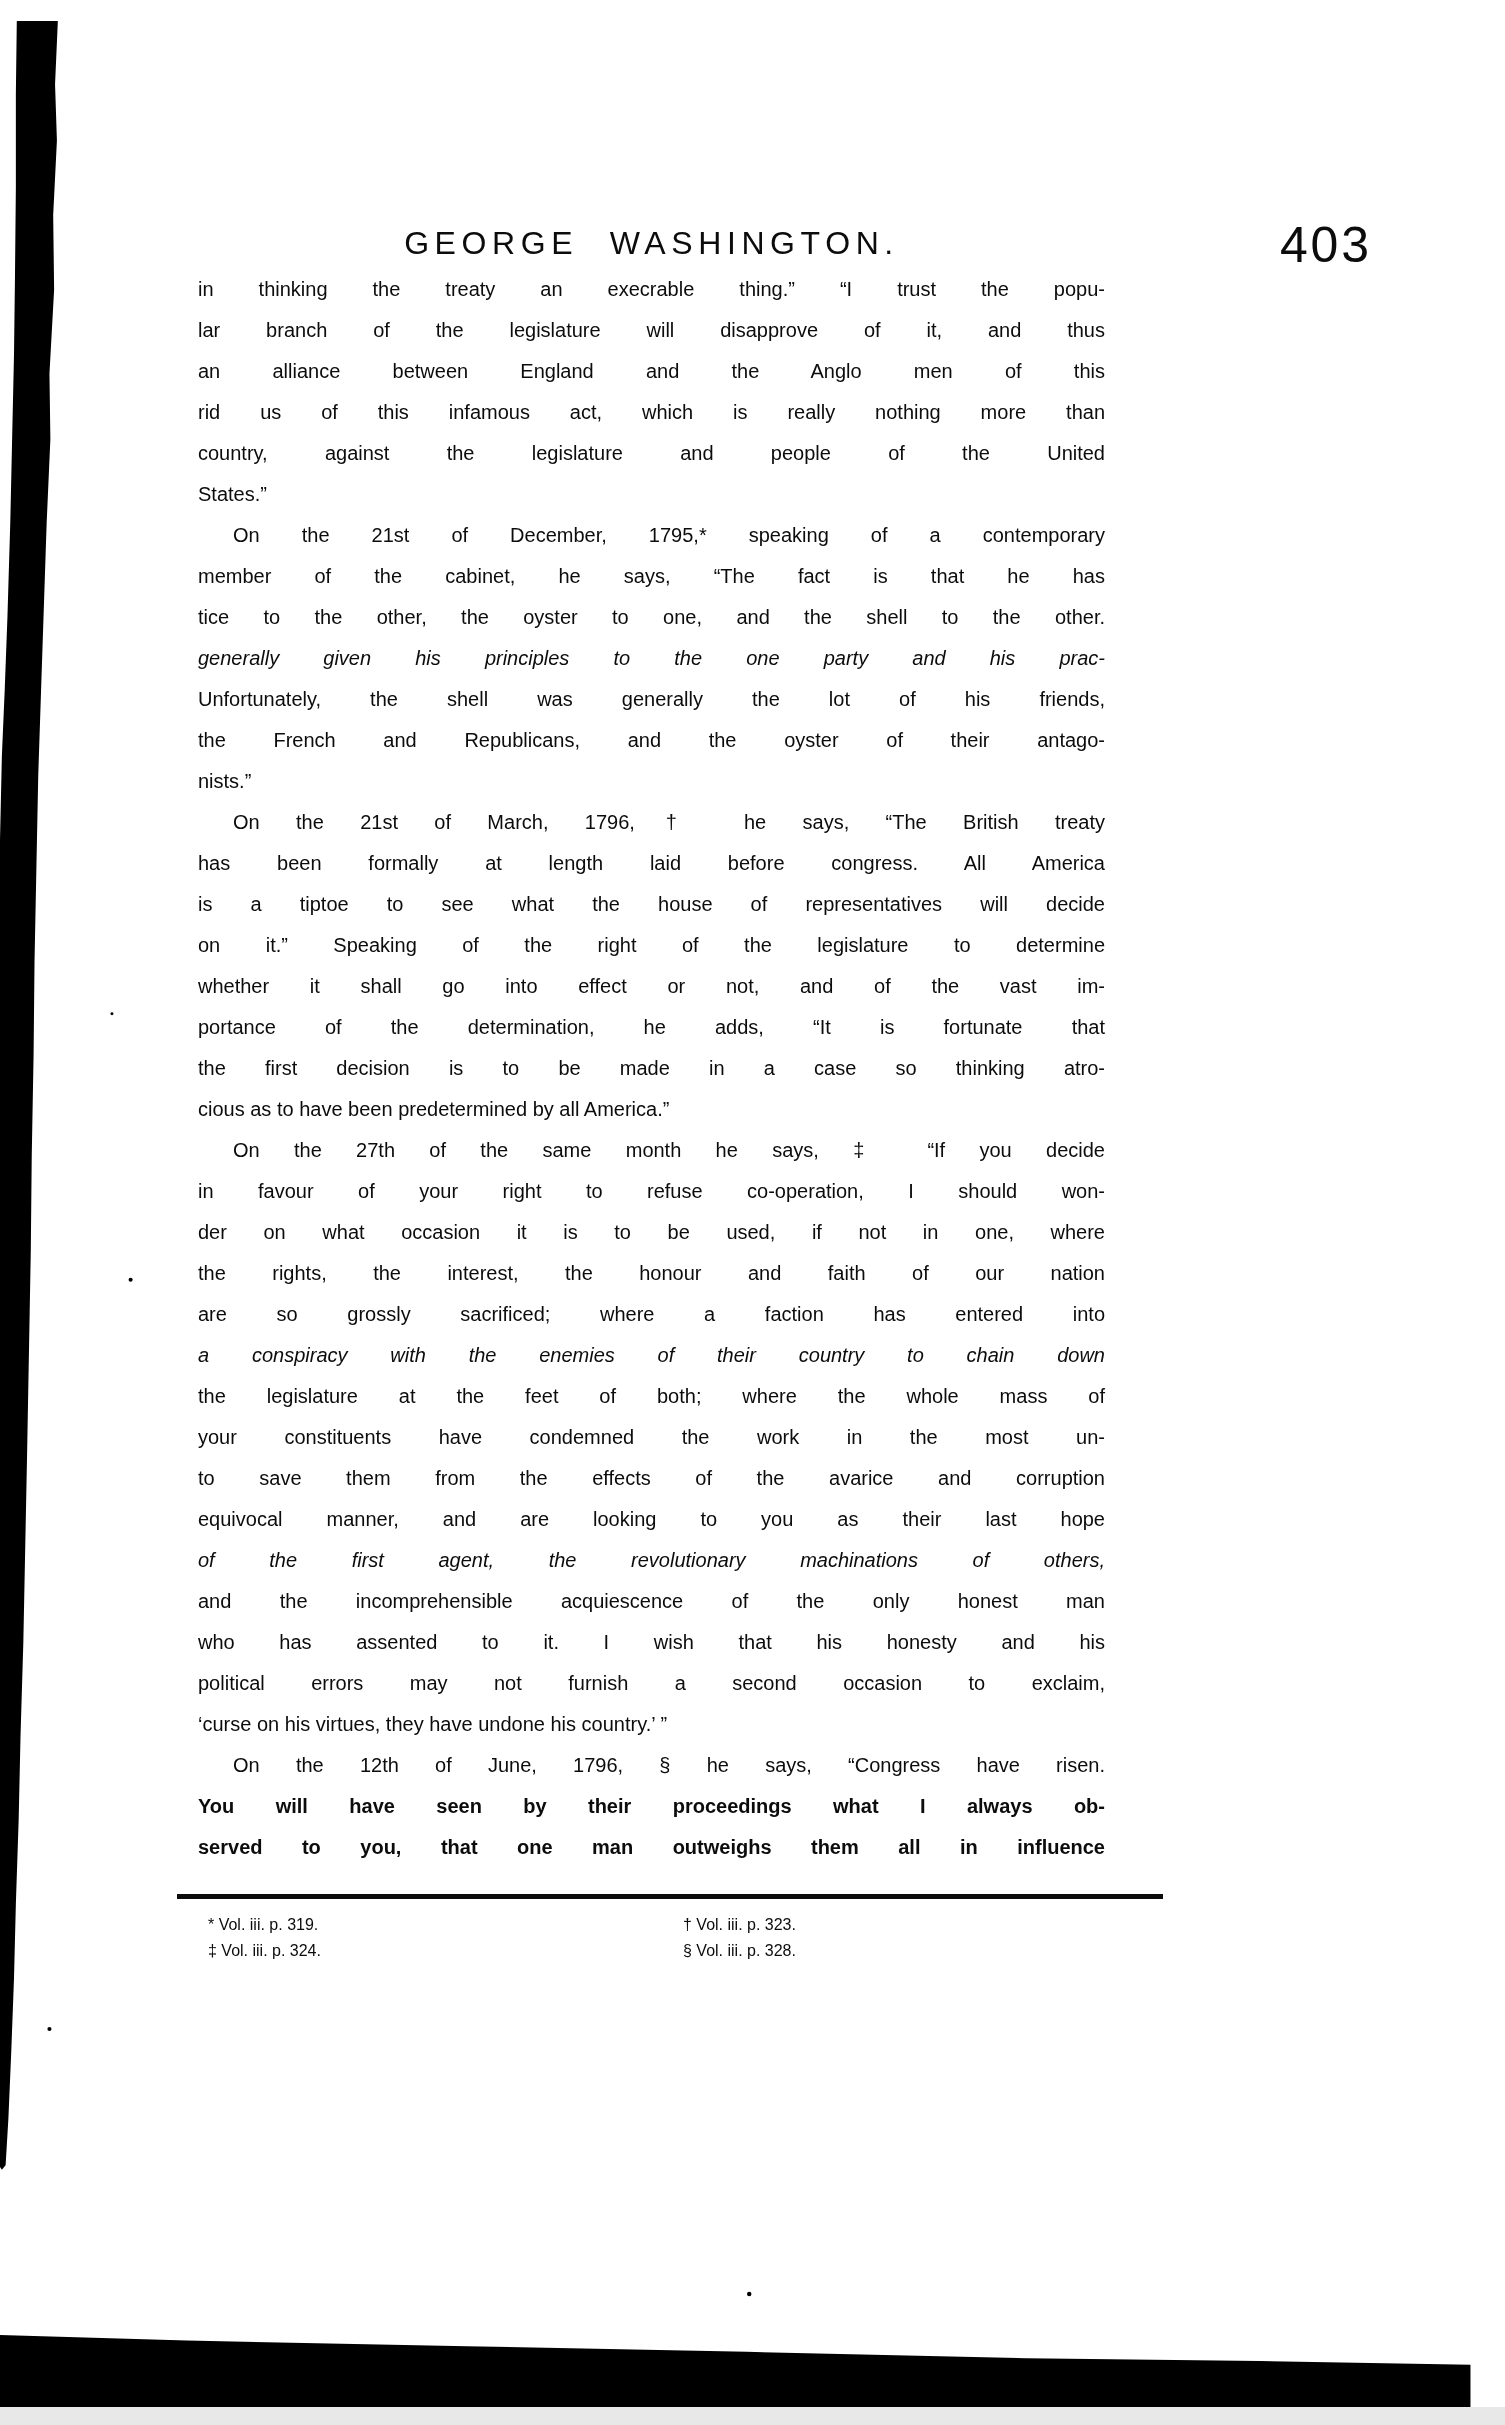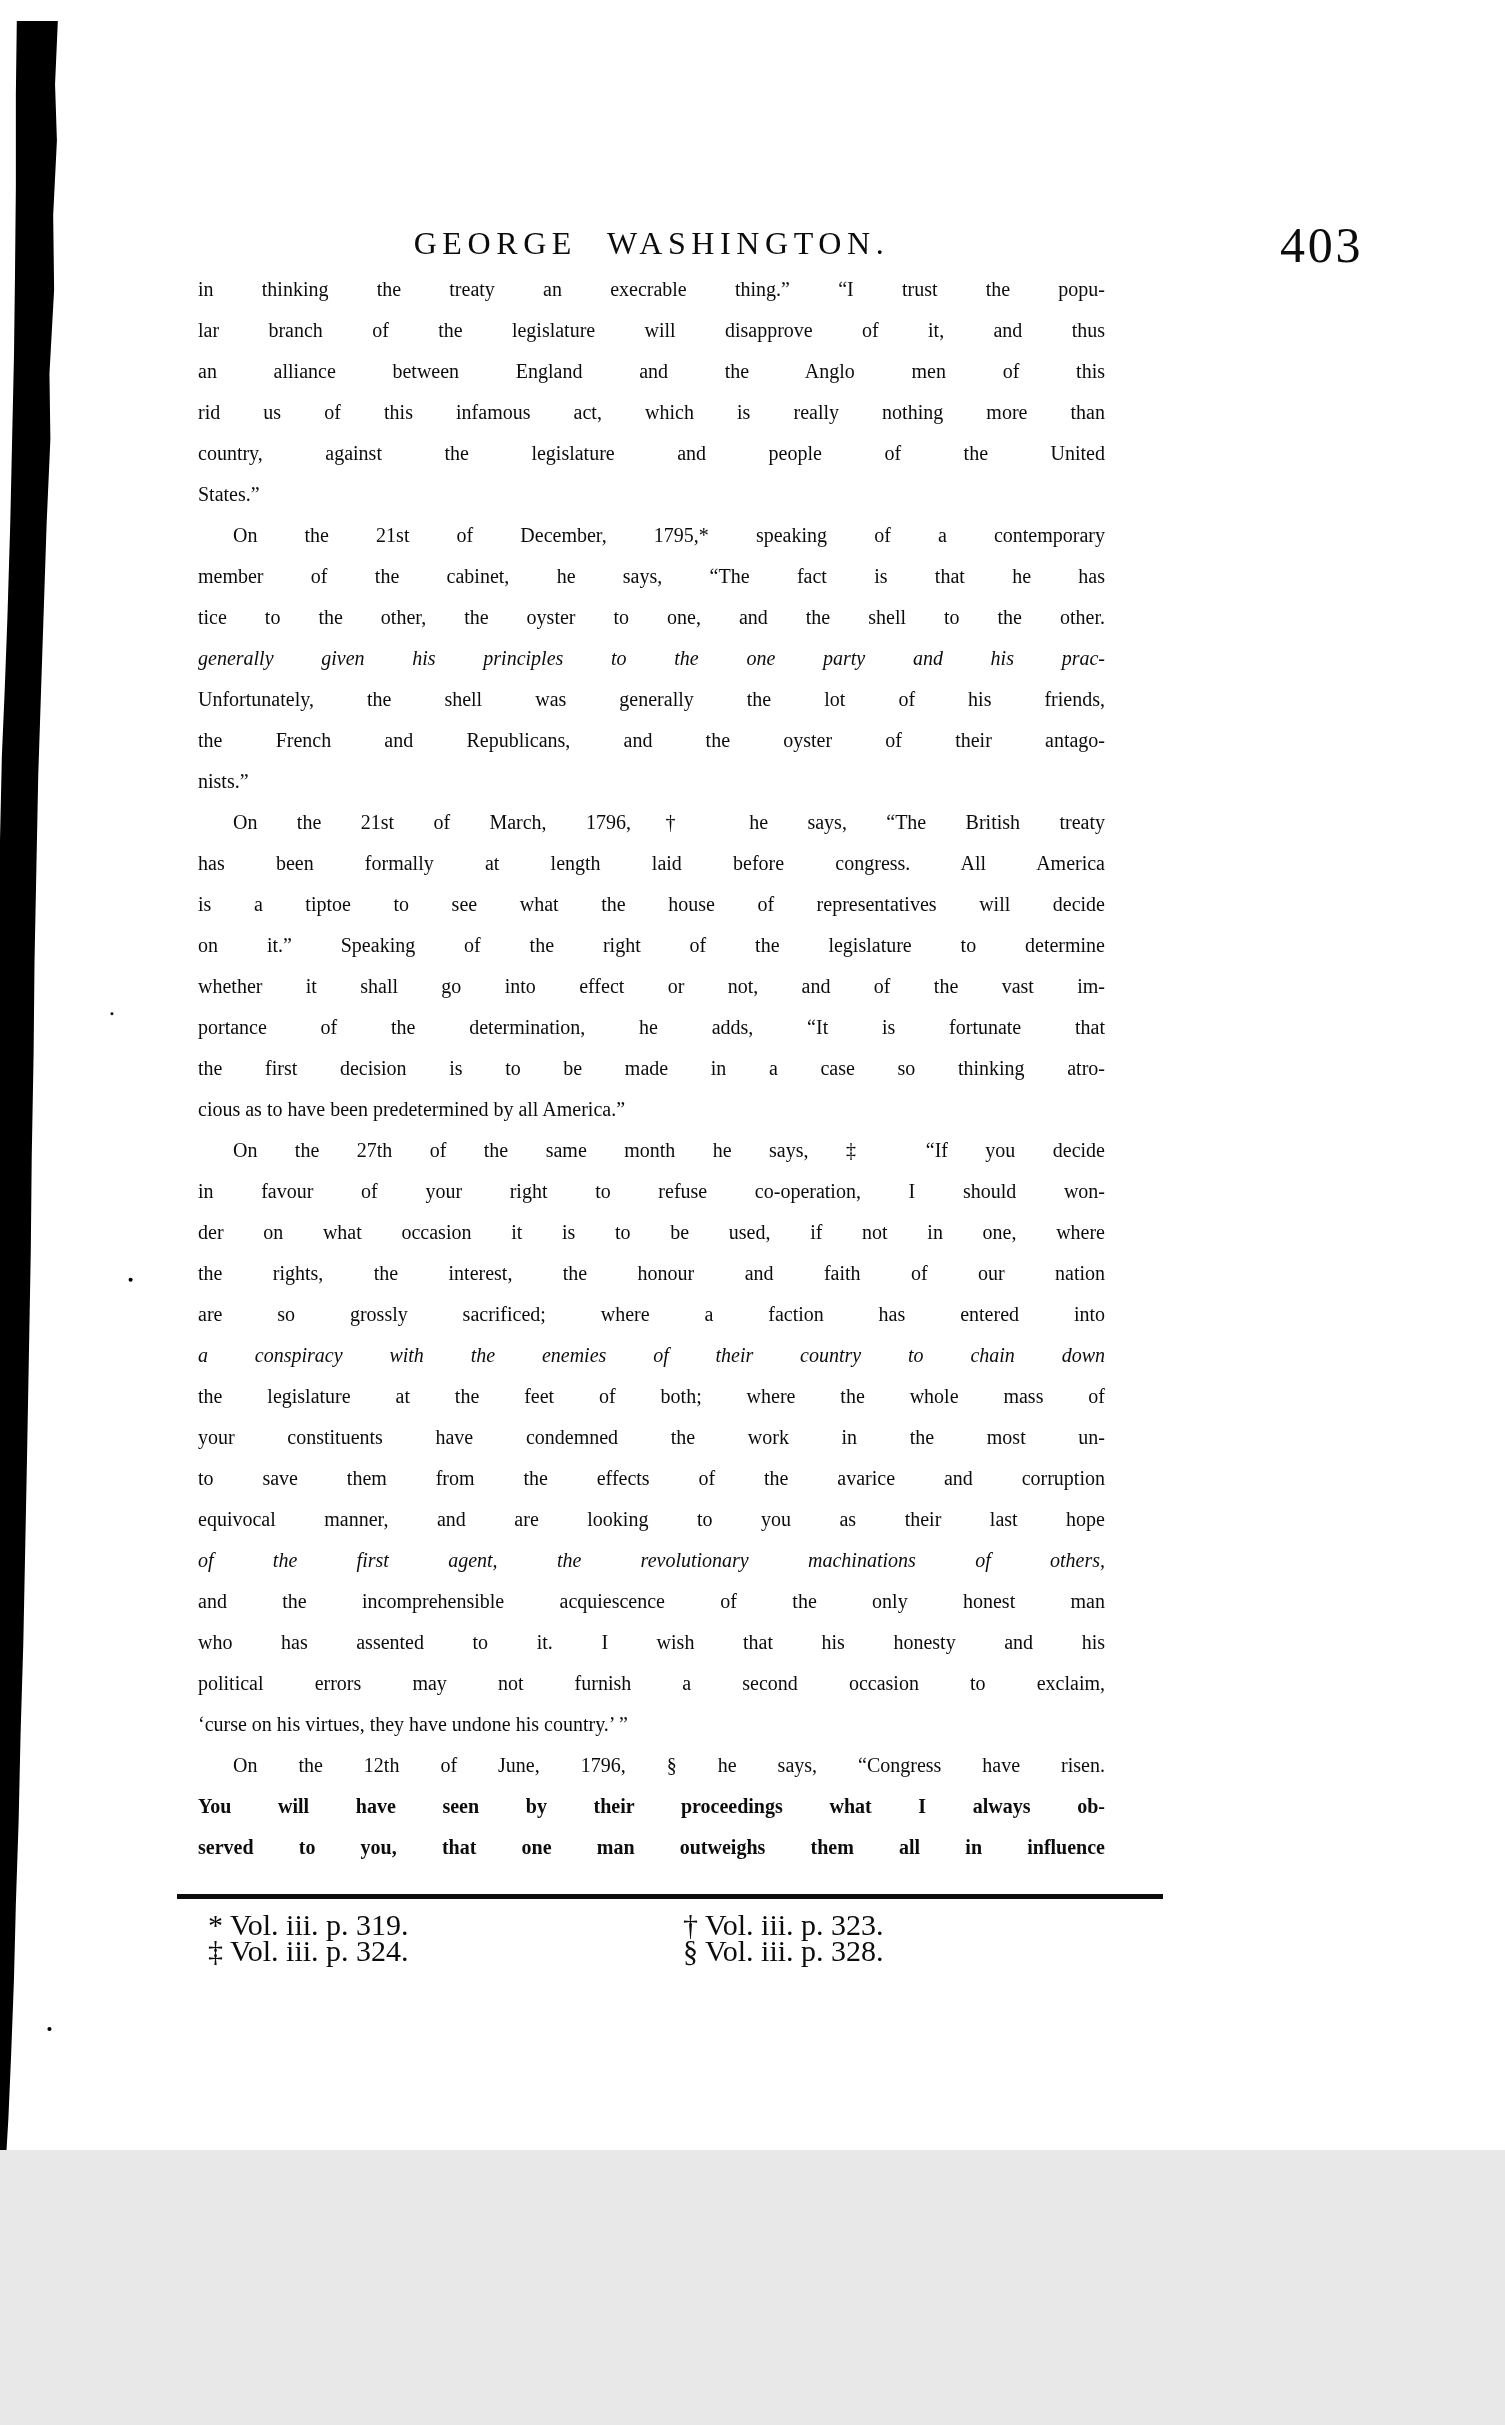--- a/index.html
+++ b/index.html
@@ -1,22 +1,22 @@
 <!DOCTYPE html>
 <html style="font-size:15px"><head>
 <meta charset="utf-8">
 <style>
   html, body { margin: 0; padding: 0; background: #e8e8e8; }
   #page {
     position: relative;
     width: 1505px;
-    height: 2150px;
+    height: 2407px;
     background: var(--paper, #ffffff);
     overflow: hidden;
-    font-family: Liberation Serif, serif;
+    font-family: Liberation Sans, sans-serif;
     color: var(--ink, #0c0c0c);
   }
   #scan-artifacts {
     position: absolute;
     left: 0; top: 0;
     width: 1505px; height: 2426px;
     pointer-events: none;
   }
   .header-title {
     position: absolute;
@@ -52,21 +52,21 @@
   .line.ind { text-indent: 35px; }
   .fn-rule {
     position: absolute;
     left: 177px; top: 1894px;
     width: 986px; height: 4.7px;
     background: var(--ink, #0c0c0c);
   }
   .fn-col {
     position: absolute;
     top: 1912px;
-    font-size: 30px;
+    font-size: 16px;
     line-height: 26px;
   }
   #fn-col1 { left: 208px; }
   #fn-col2 { left: 683px; }
 </style>
 </head>
 <body>
 
 <div id="page" style="--paper: #ffffff; --ink: #0c0c0c; --bar: #000000;">
 

